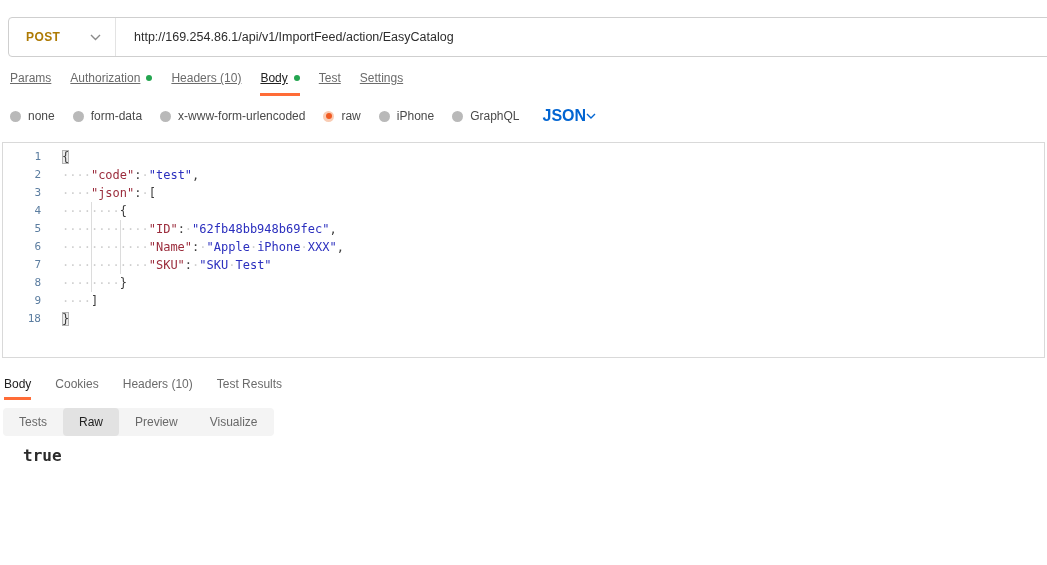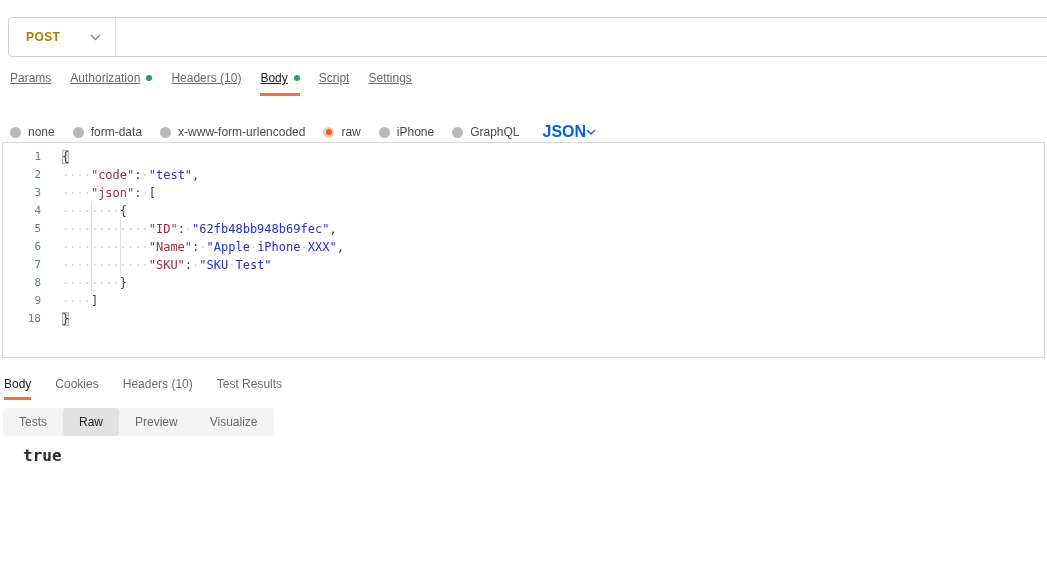--- a/index.html
+++ b/index.html
@@ -16,21 +16,21 @@
   .url-input{display:flex;align-items:center;padding-left:18px;font-size:12.5px;color:#2d2d2d;cursor:text;}
 
   
   .req-tabs{position:absolute;left:10px;top:71px;display:flex;gap:19px;font-size:12px;color:#6b6b6b;}
   .tab{display:flex;align-items:center;gap:6px;padding-bottom:8px;border-bottom:3px solid transparent;cursor:pointer;text-decoration:underline;}
   .tab.active{color:#212121;border-bottom-color:#ff6c37;}
   .dot{width:6px;height:6px;border-radius:50%;background:#24a550;}
 
   
   .body-type-row{position:absolute;left:10px;top:107px;display:flex;align-items:center;gap:18px;
-                 font-size:12px;color:#4a4a4a;margin-top:16px;}
+                 font-size:12px;color:#4a4a4a;}
   .radio-opt{display:flex;align-items:center;gap:7px;cursor:pointer;}
   .radio{width:11px;height:11px;border-radius:50%;background:#b9b9b9;position:relative;flex:0 0 11px;}
   .radio.sel{background:#f9ccb4;}
   .radio.sel::after{content:"";position:absolute;left:2.5px;top:2.5px;width:6px;height:6px;border-radius:50%;background:#f15b22;}
   .lang{display:flex;align-items:center;color:#0265d2;font-weight:700;font-size:16px;margin-left:5px;cursor:pointer;}
 
   
   .editor{position:absolute;left:2px;top:142px;width:1043px;height:216px;box-sizing:border-box;
           border:1px solid #d9d9d9;background:#fff;padding-top:5px;overflow:hidden;
           font-family:"DejaVu Sans Mono",monospace;font-size:12px;line-height:18px;cursor:text;}
@@ -64,39 +64,40 @@
 
 <div class="app">
 
   <div class="url-row">
     <div class="method">
       <span class="method-label">POST</span>
       <svg class="chev" width="11" height="7" viewBox="0 0 11 7">
           <path d="M1 1l4.5 4.5L10 1" fill="none" stroke="currentColor" stroke-width="1.4"></path>
         </svg>
     </div>
+    <div class="url-input">http://169.254.86.1/api/v1/ImportFeed/action/EasyCatalog</div>
   </div>
 
   <div class="req-tabs">
       <div class="tab">
         <span class="tab-label">Params</span>
       </div>
       <div class="tab">
         <span class="tab-label">Authorization</span>
         <span class="dot"></span>
       </div>
       <div class="tab">
         <span class="tab-label">Headers (10)</span>
       </div>
       <div class="tab active">
         <span class="tab-label">Body</span>
         <span class="dot"></span>
       </div>
       <div class="tab">
-        <span class="tab-label">Script</span>
+        <span class="tab-label">Test</span>
       </div>
       <div class="tab">
         <span class="tab-label">Settings</span>
       </div>
     </div>
 
   <div class="body-type-row">
     <span style="display:flex;align-items:center;gap:18px;">
         <label class="radio-opt">
           <span class="radio"></span>

